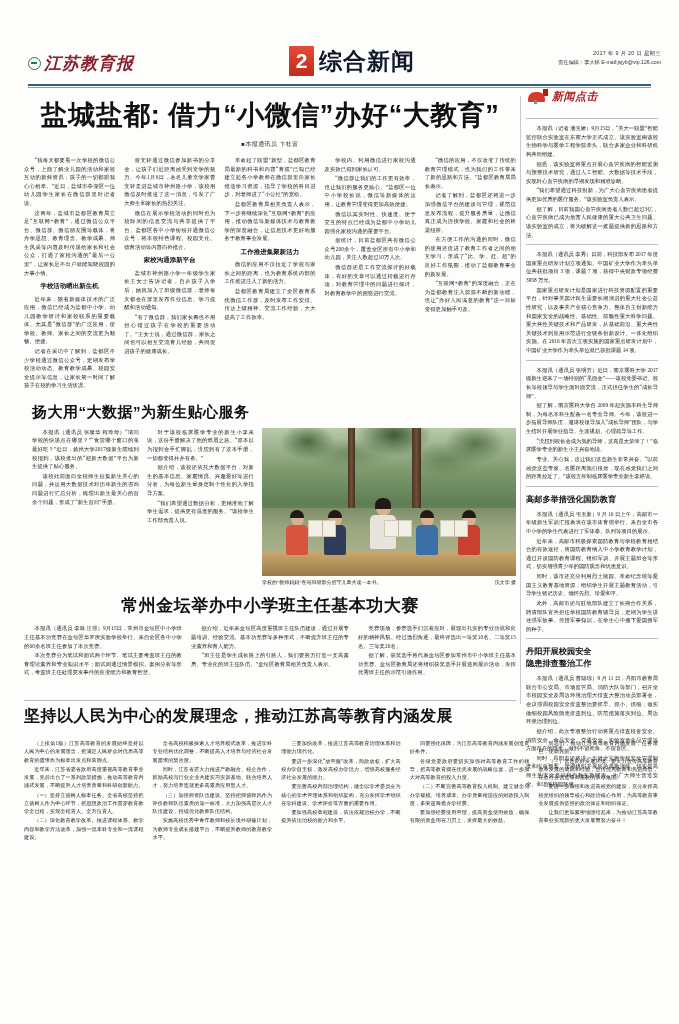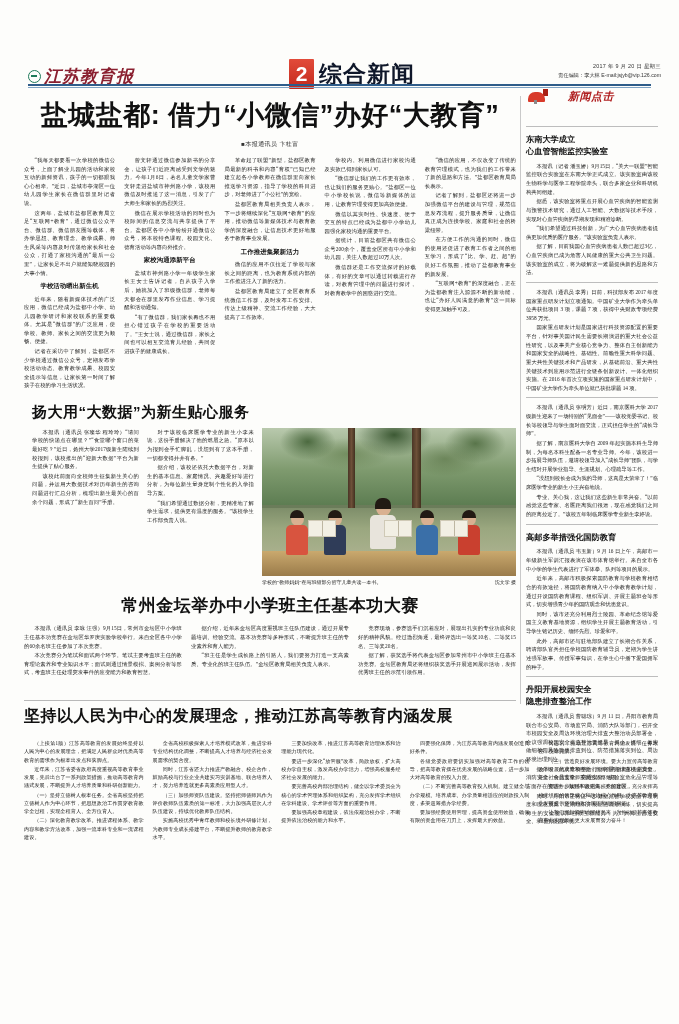--- a/index.html
+++ b/index.html
@@ -11,21 +11,21 @@
     position:relative;
   }
   .page{
     position:absolute;left:0;top:0;width:679px;height:1024px;
     background:#fdfdfb;
     box-sizing:border-box;
     padding:0;
   }
   
   .masthead{
-    position:absolute;left:0;top:42px;width:679px;height:52px;margin-top:13px;
+    position:absolute;left:0;top:42px;width:679px;height:52px;
   }
   .logo-wrap{
     position:absolute;left:28px;top:10px;display:flex;align-items:center;gap:3px;
   }
   .logo-mark{
     width:11px;height:11px;border-radius:50%;
     border:1.6px solid #1f7a5a;
     position:relative;
   }
   .logo-mark::after{
@@ -177,21 +177,21 @@
   .head4{
     font-family:"Liberation Sans",sans-serif;
     font-size:16px;font-weight:bold;color:#111;text-align:left;
     letter-spacing:.5px;
   }
   .bottom-cols{display:flex;gap:9px;margin-top:12px;}
   .bcol{flex:1;}
   .bcol .ctext{font-size:5.1px;line-height:1.62;}
 
   
-  .news-badge{display:flex;align-items:center;gap:20px;margin-bottom:22px;}
+  .news-badge{display:flex;align-items:center;gap:4px;margin-bottom:14px;}
   .mailbox{
     width:22px;height:16px;position:relative;
   }
   .mailbox .bx{
     position:absolute;left:2px;bottom:2px;width:17px;height:10px;
     background:#d83a2a;border-radius:7px 7px 1px 1px;
   }
   .mailbox .flag{
     position:absolute;right:0px;bottom:8px;width:5px;height:7px;background:#a81f14;
   }
@@ -433,21 +433,20 @@
     <div class="news-badge">
       <div class="mailbox">
         <div class="flag"></div>
         <div class="bx"></div>
         <div class="post"></div>
       </div>
       <div class="news-badge-text">新闻点击</div>
     </div>
     <div class="side-rule"></div>
     <div id="sidebar-items">
-        <div class="side-head">东南大学成立<br>心血管智能监控实验室</div>
         <div class="side-text">
           <p>本报讯（记者  潘玉娇）9月15日，“关大一联盟”智能监控联合实验室在东南大学正式成立。该实验室由该校生物科学与医学工程学院牵头，联合多家企业和科研机构共同组建。</p>
           <p>据悉，该实验室将重点开展心血管疾病的智能监测与预警技术研究，通过人工智能、大数据等技术手段，实现对心血管疾病的早期发现和精准诊断。</p>
           <p>“我们希望通过科技创新，为广大心血管疾病患者提供更加优质的医疗服务。”该实验室负责人表示。</p>
           <p>据了解，目前我国心血管疾病患者人数已超过3亿，心血管疾病已成为危害人民健康的重大公共卫生问题。该实验室的成立，将为破解这一难题提供新的思路和方法。</p>
         </div>
         <div class="side-rule"></div>
         <div class="side-text">
           <p>本报讯（通讯员  李秀）日前，科技部发布 2017 年度国家重点研发计划立项通知。中国矿业大学作为牵头单位共获批项目 3 项，课题 7 项，获得中央财政专项经费 3958 万元。</p>
           <p>国家重点研发计划是国家进行科技资源配置的重要平台，针对事关国计民生需要长期演进的重大社会公益性研究，以及事关产业核心竞争力、整体自主创新能力和国家安全的战略性、基础性、前瞻性重大科学问题、重大共性关键技术和产品研发，从基础前沿、重大共性关键技术到应用示范进行全链条创新设计、一体化组织实施。在 2016 年首次立项实施的国家重点研发计划中，中国矿业大学作为牵头单位就已获批课题 14 项。</p>

